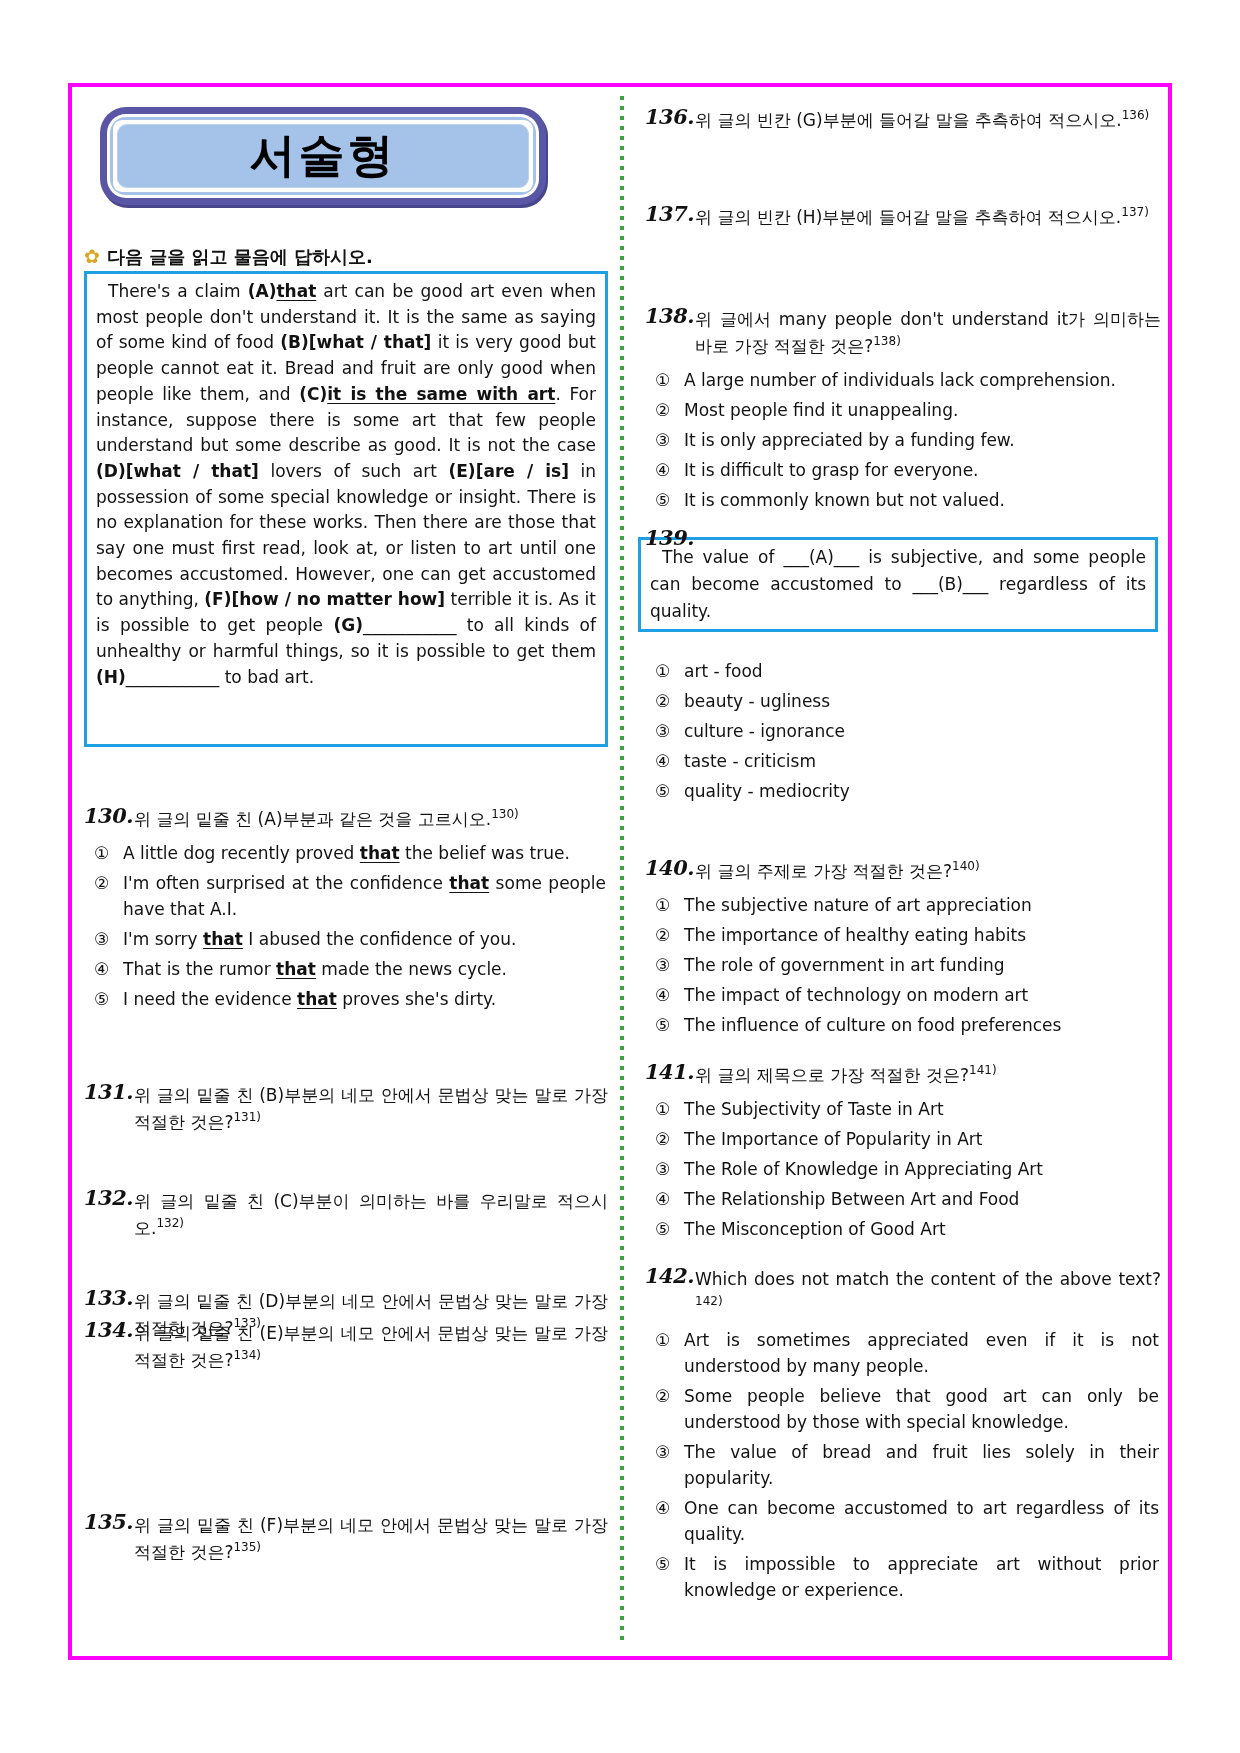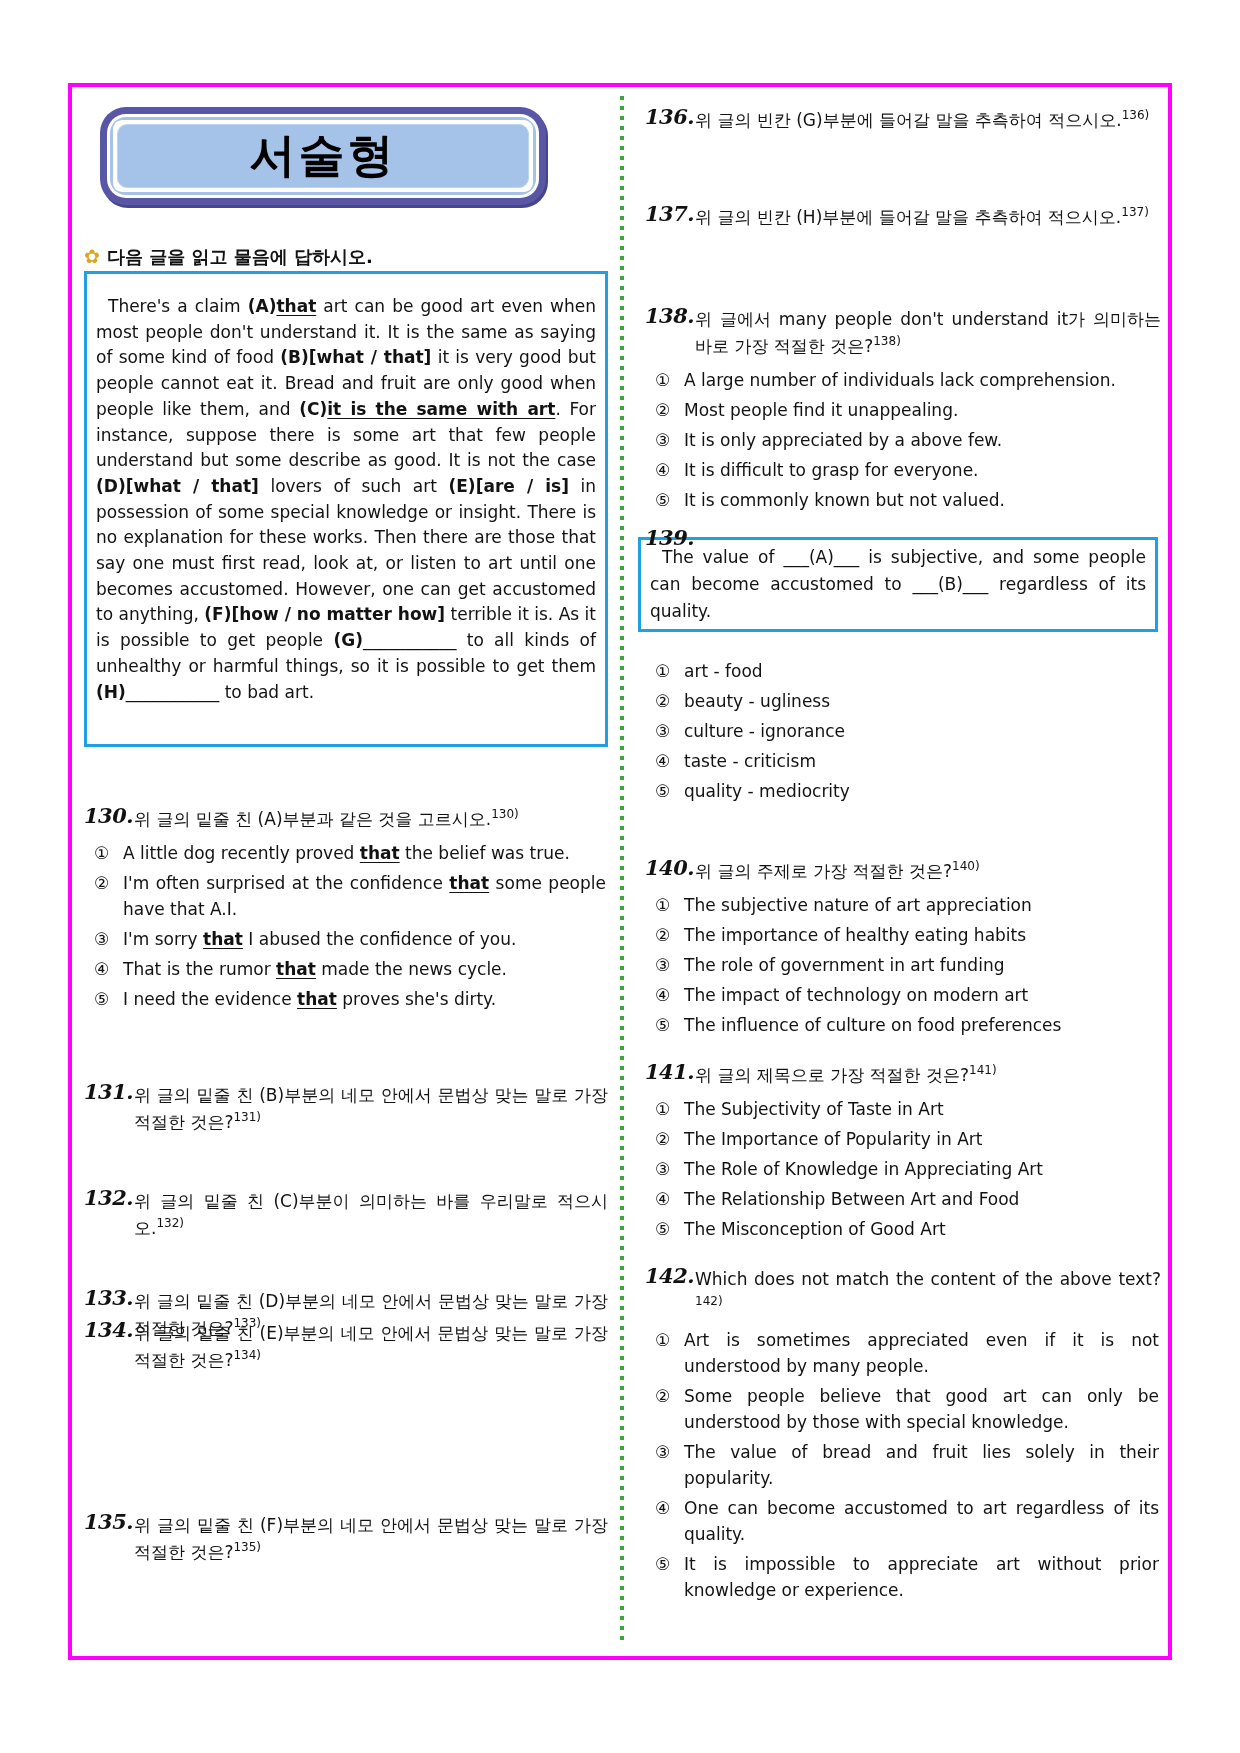--- a/index.html
+++ b/index.html
@@ -20,21 +20,21 @@
   .badge-r1{background:#ffffff;border-radius:19px;height:100%;padding:3px;box-sizing:border-box;}
   .badge-r2{background:#a5c3e8;border-radius:16px;height:100%;padding:3px;box-sizing:border-box;}
   .badge-r3{background:#ffffff;border-radius:9px;height:100%;padding:4px;box-sizing:border-box;}
   .badge-inner{background:#a5c3e8;border-radius:10px;height:100%;display:flex;
                align-items:center;justify-content:center;border:1px solid #bdd4f0;box-sizing:border-box;}
   .badge-title{font-size:46px;font-weight:bold;letter-spacing:3px;color:#000;}
 
   .prompt{top:243px;font-weight:bold;font-size:18px;line-height:26px;}
   .flower{color:#dda51f;margin-right:7px;font-size:19px;}
 
-  .pbox{top:271px;height:476px;border:3px solid #1fa0e5;padding:20px 9px;box-sizing:border-box;}
+  .pbox{top:271px;height:476px;border:3px solid #1fa0e5;padding:5px 9px;box-sizing:border-box;}
   .passage{margin:0;font-size:17px;line-height:25.7px;text-align:justify;text-indent:12px;}
   .b{font-weight:bold;}
   .u{text-decoration:underline;text-underline-offset:3px;}
 
   .q{padding-left:50px;}
   .qnum{position:absolute;left:0;top:-3px;font-family:"DejaVu Serif","Liberation Serif",serif;
         font-weight:bold;font-style:italic;font-size:21px;letter-spacing:-0.5px;}
   .stem{font-size:17px;line-height:27px;text-align:justify;}
   .fn{font-size:12px;vertical-align:super;line-height:0;}
   .opts{margin:7px 0 0 -40px;}
@@ -147,21 +147,21 @@
           <div class="opt">
             <span class="marker">①</span>
             <span class="opt-text"><span>A large number of individuals lack comprehension.</span></span>
           </div>
           <div class="opt">
             <span class="marker">②</span>
             <span class="opt-text"><span>Most people find it unappealing.</span></span>
           </div>
           <div class="opt">
             <span class="marker">③</span>
-            <span class="opt-text"><span>It is only appreciated by a above few.</span></span>
+            <span class="opt-text"><span>It is only appreciated by a funding few.</span></span>
           </div>
           <div class="opt">
             <span class="marker">④</span>
             <span class="opt-text"><span>It is difficult to grasp for everyone.</span></span>
           </div>
           <div class="opt">
             <span class="marker">⑤</span>
             <span class="opt-text"><span>It is commonly known but not valued.</span></span>
           </div>
         </div>

